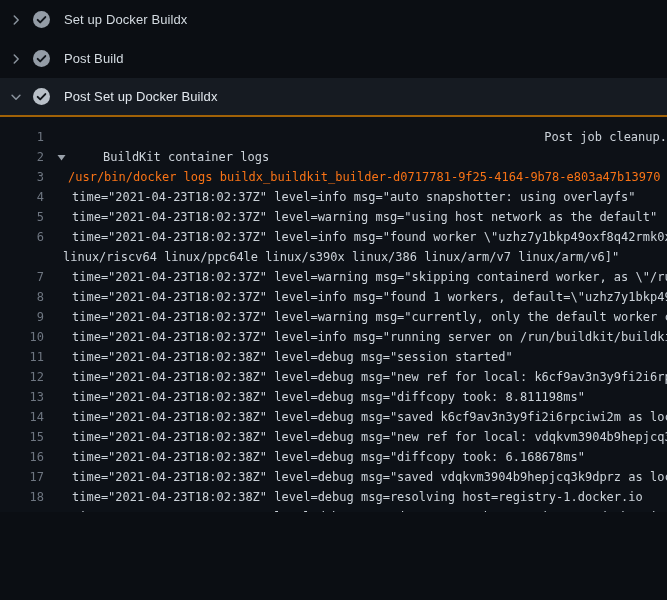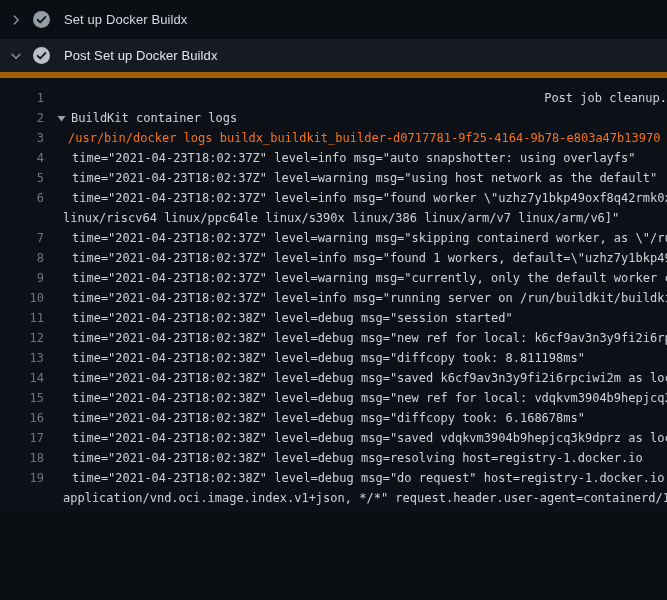--- a/index.html
+++ b/index.html
@@ -9,21 +9,21 @@
     font-family:"Liberation Sans","DejaVu Sans",sans-serif;
   }
   
   .steps{width:100%;}
   .step{
     height:39px;display:flex;align-items:center;
     padding-left:8px;box-sizing:border-box;cursor:pointer;
   }
   .step.expanded{
     background:#161b22;
-    border-bottom:6px solid #a16207;
+    border-bottom:2px solid #a16207;
   }
   .chev{width:16px;height:16px;display:flex;align-items:center;justify-content:center;flex:0 0 16px;}
   .check{width:17px;height:17px;margin-left:9px;display:flex;align-items:center;justify-content:center;flex:0 0 17px;color:#949ca6;}
   .step.expanded .check{color:#b9c0c8;}
   .step-label{
     margin-left:14px;font-size:13px;color:#d4dbe1;letter-spacing:.1px;
   }
   .step.expanded .step-label{color:#e2e8ee;}
   
   .log{
@@ -33,21 +33,21 @@
   .row{
     display:flex;height:20px;line-height:20px;
     font-family:"DejaVu Sans Mono","Liberation Mono",monospace;
     font-size:12px;color:#ccd3da;white-space:pre;overflow:hidden;
   }
   .num{
     flex:0 0 44px;text-align:right;color:#6e7681;cursor:pointer;
   }
   .ctext{flex:1 1 auto;overflow:hidden;}
   .c-plain{padding-left:16px;text-align:right;}
-  .c-group{padding-left:13px;display:flex;align-items:center;cursor:pointer;}
+  .c-group{padding-left:13px;display:flex;align-items:center;cursor:pointer;gap:32px;}
   .c-group .gmark{display:inline-flex;margin-right:5px;}
   .c-cmd{padding-left:24px;color:#f97316;}
   .c-log{padding-left:28px;}
   .c-wrap{padding-left:19px;}
 </style>
 </head>
 <body>
 
 <div class="screen">
   <div class="steps" id="steps">
@@ -57,20 +57,34 @@
             <path d="M6 3.5L10.5 8 6 12.5" stroke="#8b949e" stroke-width="1.7" fill="none" stroke-linecap="round" stroke-linejoin="round"></path>
           </svg>
         </span>
         <span class="check">
           <svg width="17" height="17" viewBox="0 0 16 16">
             <circle cx="8" cy="8" r="8" fill="currentColor"></circle>
             <path d="M4.4 8.3l2.4 2.4 4.8-5" stroke="#11151b" stroke-width="1.8" fill="none" stroke-linecap="round" stroke-linejoin="round"></path>
           </svg>
         </span>
         <span class="step-label">Set up Docker Buildx</span>
+      </div>
+      <div class="step">
+        <span class="chev">
+          <svg width="14" height="14" viewBox="0 0 16 16">
+            <path d="M6 3.5L10.5 8 6 12.5" stroke="#8b949e" stroke-width="1.7" fill="none" stroke-linecap="round" stroke-linejoin="round"></path>
+          </svg>
+        </span>
+        <span class="check">
+          <svg width="17" height="17" viewBox="0 0 16 16">
+            <circle cx="8" cy="8" r="8" fill="currentColor"></circle>
+            <path d="M4.4 8.3l2.4 2.4 4.8-5" stroke="#11151b" stroke-width="1.8" fill="none" stroke-linecap="round" stroke-linejoin="round"></path>
+          </svg>
+        </span>
+        <span class="step-label">Post Build</span>
       </div>
       <div class="step expanded">
         <span class="chev">
           <svg width="14" height="14" viewBox="0 0 16 16">
             <path d="M3.5 6l4.5 4.5L12.5 6" stroke="#8b949e" stroke-width="1.7" fill="none" stroke-linecap="round" stroke-linejoin="round"></path>
           </svg>
         </span>
         <span class="check">
           <svg width="17" height="17" viewBox="0 0 16 16">
             <circle cx="8" cy="8" r="8" fill="currentColor"></circle>

